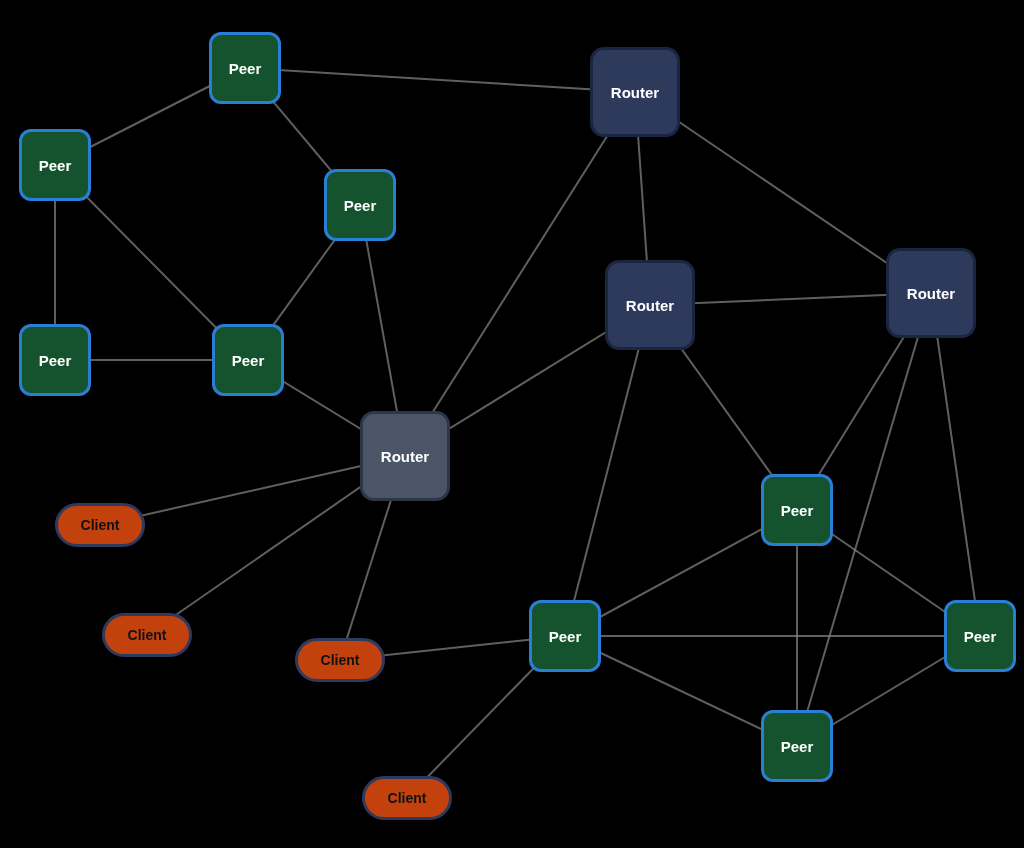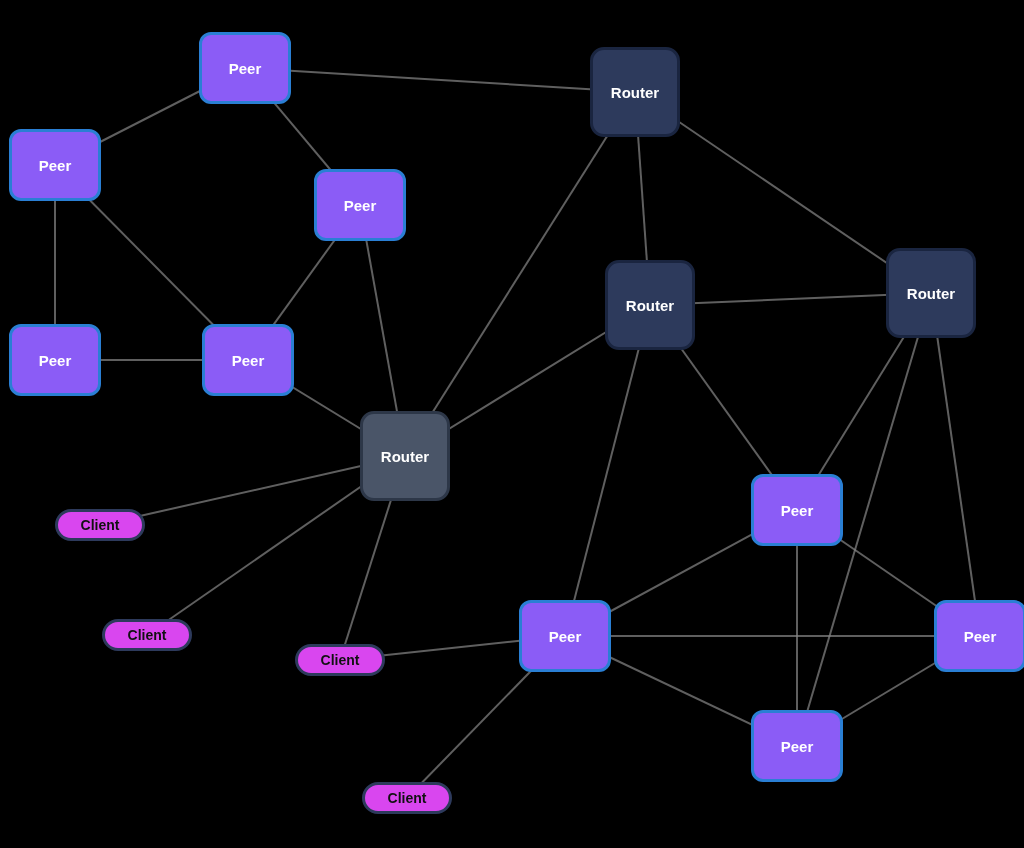--- a/index.html
+++ b/index.html
@@ -26,44 +26,44 @@
       position: absolute;
       display: flex;
       align-items: center;
       justify-content: center;
       font-weight: bold;
       font-size: 15px;
       color: #fff;
       transform: translate(-50%, -50%);
     }
     .node-peer {
-      width: 92px;
+      width: 72px;
       height: 72px;
-      background: #8b5cf6;
+      background: #14532d;
       border: 3px solid #2a7fd4;
       border-radius: 12px;
     }
     .node-router-dark {
       width: 90px;
       height: 90px;
       background: #4a5568;
       border: 3px solid #2d3748;
       border-radius: 14px;
     }
     .node-router-navy {
       width: 90px;
       height: 90px;
       background: #2d3a5c;
       border: 3px solid #1a2540;
       border-radius: 14px;
     }
     .node-client {
       width: 90px;
-      height: 32px;
-      background: #d946ef;
+      height: 44px;
+      background: #c2410c;
       border: 3px solid #2d3a5c;
       border-radius: 22px;
       color: #111;
       font-size: 14px;
     }
   </style>
 </head>
 <body>
 
 <div id="network-canvas">

